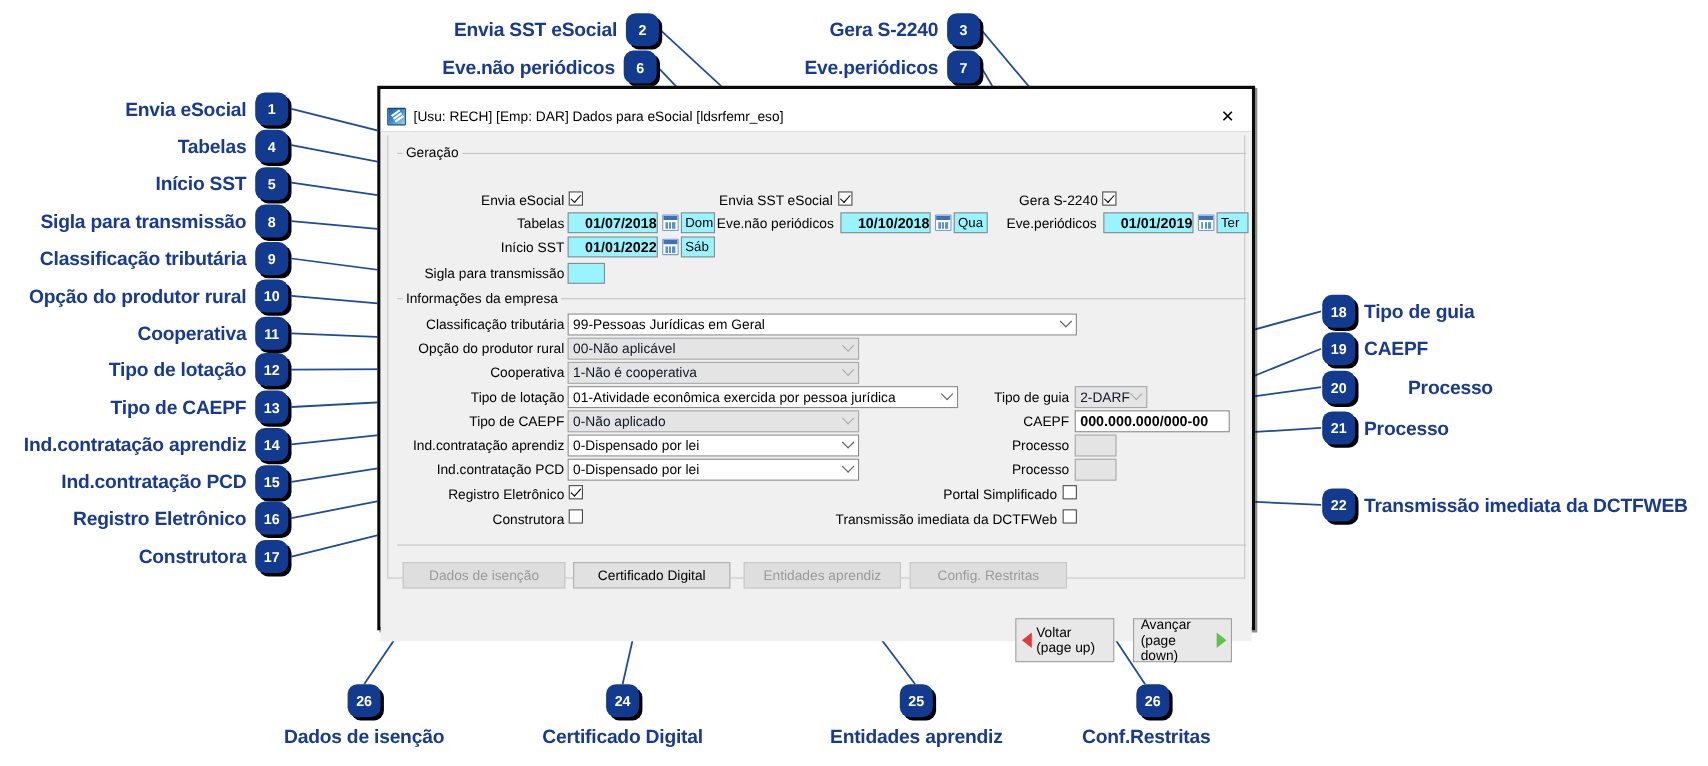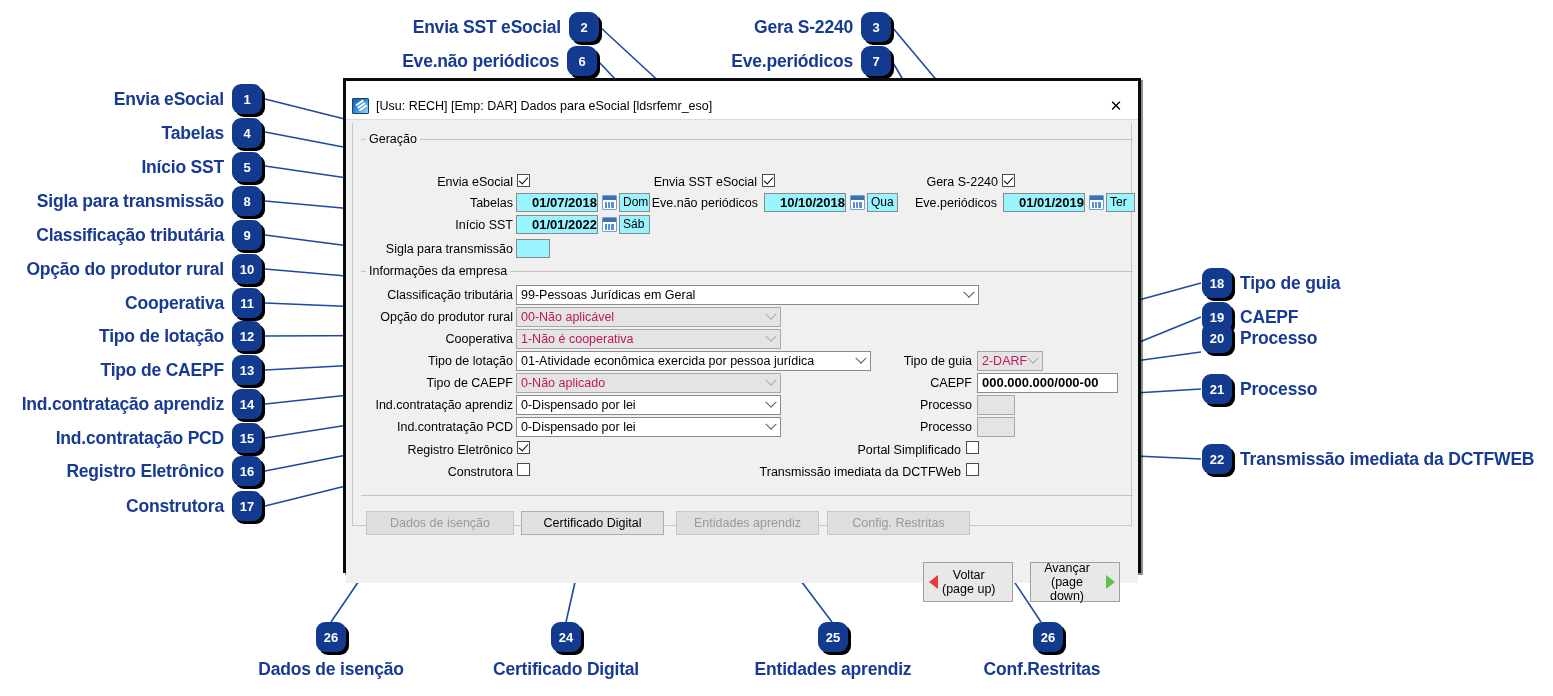--- a/index.html
+++ b/index.html
@@ -100,21 +100,21 @@
   .siglabox{
     position:absolute;height:19px;width:34px;background:#99f4ff;
     border:1px solid #8a8a8a;box-sizing:border-box;
   }
   .combo{
     position:absolute;height:20px;box-sizing:border-box;
     border:1px solid #8a8a8a;background:#fff;
     font-size:12.5px;color:#000;line-height:18px;padding-left:4px;
     font-family:"Liberation Sans",sans-serif;
   }
-  .combo.disabled{background:#e4e4e4;color:#be185d;border-color:#a8a8a8;}
+  .combo.disabled{background:#e4e4e4;color:#0f172a;border-color:#a8a8a8;}
   .combo .arrow{
     position:absolute;right:1px;top:1px;bottom:1px;width:16px;
     display:flex;align-items:center;justify-content:center;background:transparent;
   }
   .combo .arrow i{
     display:block;width:7px;height:7px;border:solid #5a5a5a;
     border-width:0 1.4px 1.4px 0;transform:rotate(45deg) translate(-2px,-2px);
   }
   .combo.disabled .arrow i{border-color:#a9a9a9;}
   .txtbox{
@@ -131,21 +131,20 @@
     background:#e1e1e1;border:1px solid #adadad;
     font-size:12.5px;color:#000;display:flex;align-items:center;justify-content:center;
     font-family:"Liberation Sans",sans-serif;
   }
   .btn.disabled{color:#9a9a9a;border-color:#c6c6c6;background:#dedede;}
   .navbtn{
     position:absolute;width:90px;height:40px;box-sizing:border-box;
     background:#e8e8e8;border:1px solid #a0a0a0;
     display:flex;align-items:center;font-size:12.5px;color:#000;
     font-family:"Liberation Sans",sans-serif;
-    text-align:center;
   }
   .navbtn .arrow-ico{width:18px;flex:0 0 auto;display:flex;justify-content:center;}
   .navbtn .txt{line-height:14px;}
   .tri-l{width:0;height:0;border-top:7px solid transparent;border-bottom:7px solid transparent;border-right:9px solid #e33b3b;}
   .tri-r{width:0;height:0;border-top:7px solid transparent;border-bottom:7px solid transparent;border-left:9px solid #5ec24a;}
 </style>
 </head>
 <body>
 
 <svg id="annot-svg">
@@ -276,21 +275,21 @@
 </div>
 
 <div class="callout right" style="left:1202px;top:268px;">
   <span class="badge">18</span>
   <span class="callout-label">Tipo de guia</span>
 </div>
 <div class="callout right" style="left:1202px;top:302px;">
   <span class="badge">19</span>
   <span class="callout-label">CAEPF</span>
 </div>
-<div class="callout right" style="left:1202px;top:323px;">
+<div class="callout right" style="left:1202px;top:337px;gap:40px;">
   <span class="badge">20</span>
   <span class="callout-label">Processo</span>
 </div>
 <div class="callout right" style="left:1202px;top:374px;">
   <span class="badge">21</span>
   <span class="callout-label">Processo</span>
 </div>
 <div class="callout right" style="left:1202px;top:444px;">
   <span class="badge">22</span>
   <span class="callout-label">Transmissão imediata da DCTFWEB</span>

